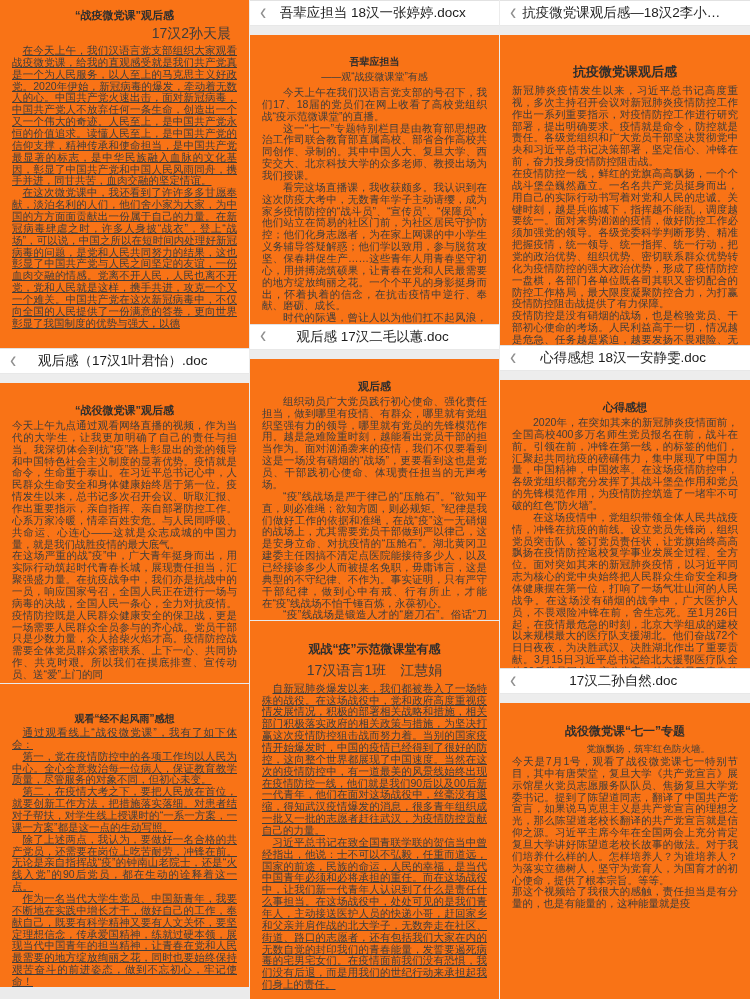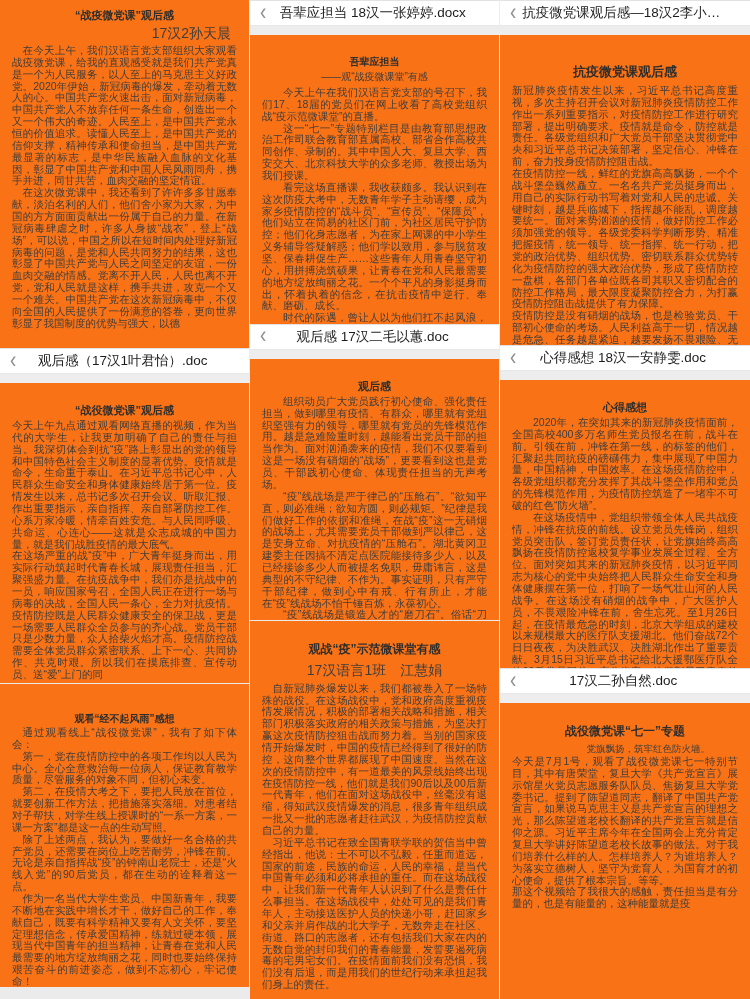--- a/index.html
+++ b/index.html
@@ -26,21 +26,21 @@
   .t11 h3 { font-size:11px; margin:2px 0 2px; }
   .t12 h3 { font-size:12px; margin:2px 0 3px; }
   .t13 h3 { font-size:13px; margin:2px 0 4px; }
   .subtitle { text-align:center; font-size:10px; color:#3d3d3d; margin-bottom:3px; }
   .subtitle.right { text-align:right; padding-right:28px; font-size:9.5px; margin:0; }
   .byline { text-align:right; font-size:14px; padding-right:6px; margin-bottom:2px; color:#3d3d3d; }
   .byline.center { text-align:center; padding-right:0; margin:4px 0 3px; }
   .para { font-size:10.5px; line-height:1.13; text-align:justify; text-justify:inter-ideograph;
           color:#3d3d3d; word-break:break-all; }
   .ind0 .para { text-indent:0; }
-  .ind1 .para { text-indent:1em; }
+  .ind1 .para { text-indent:1em;text-decoration:underline; }
   .ind2 .para { text-indent:2em; }
   .sign1 { text-align:right; font-size:10.5px; padding-right:14px; margin-top:3px; }
   .bottom-strip { position:absolute; left:0; right:0; bottom:0; height:12px; background:#ebebeb; }
 </style>
 </head>
 <body>
 
 <div class="grid">
 
   <div class="col">

